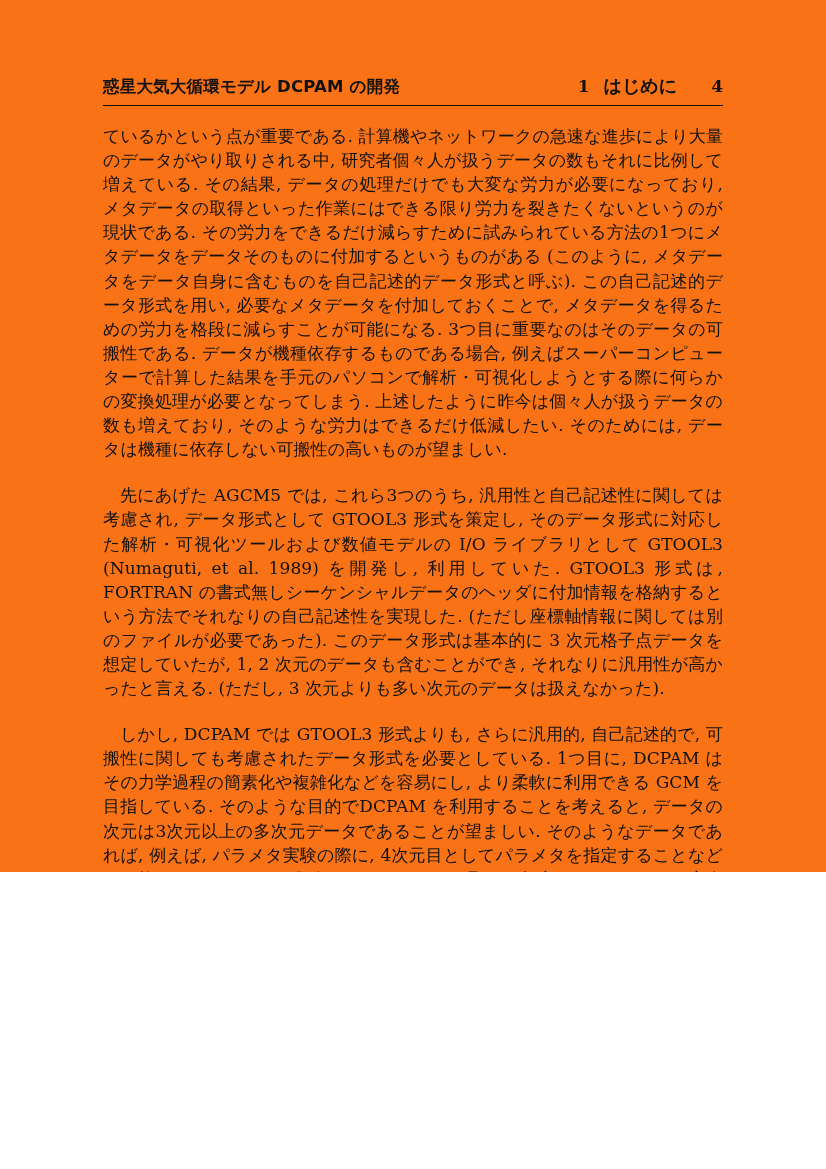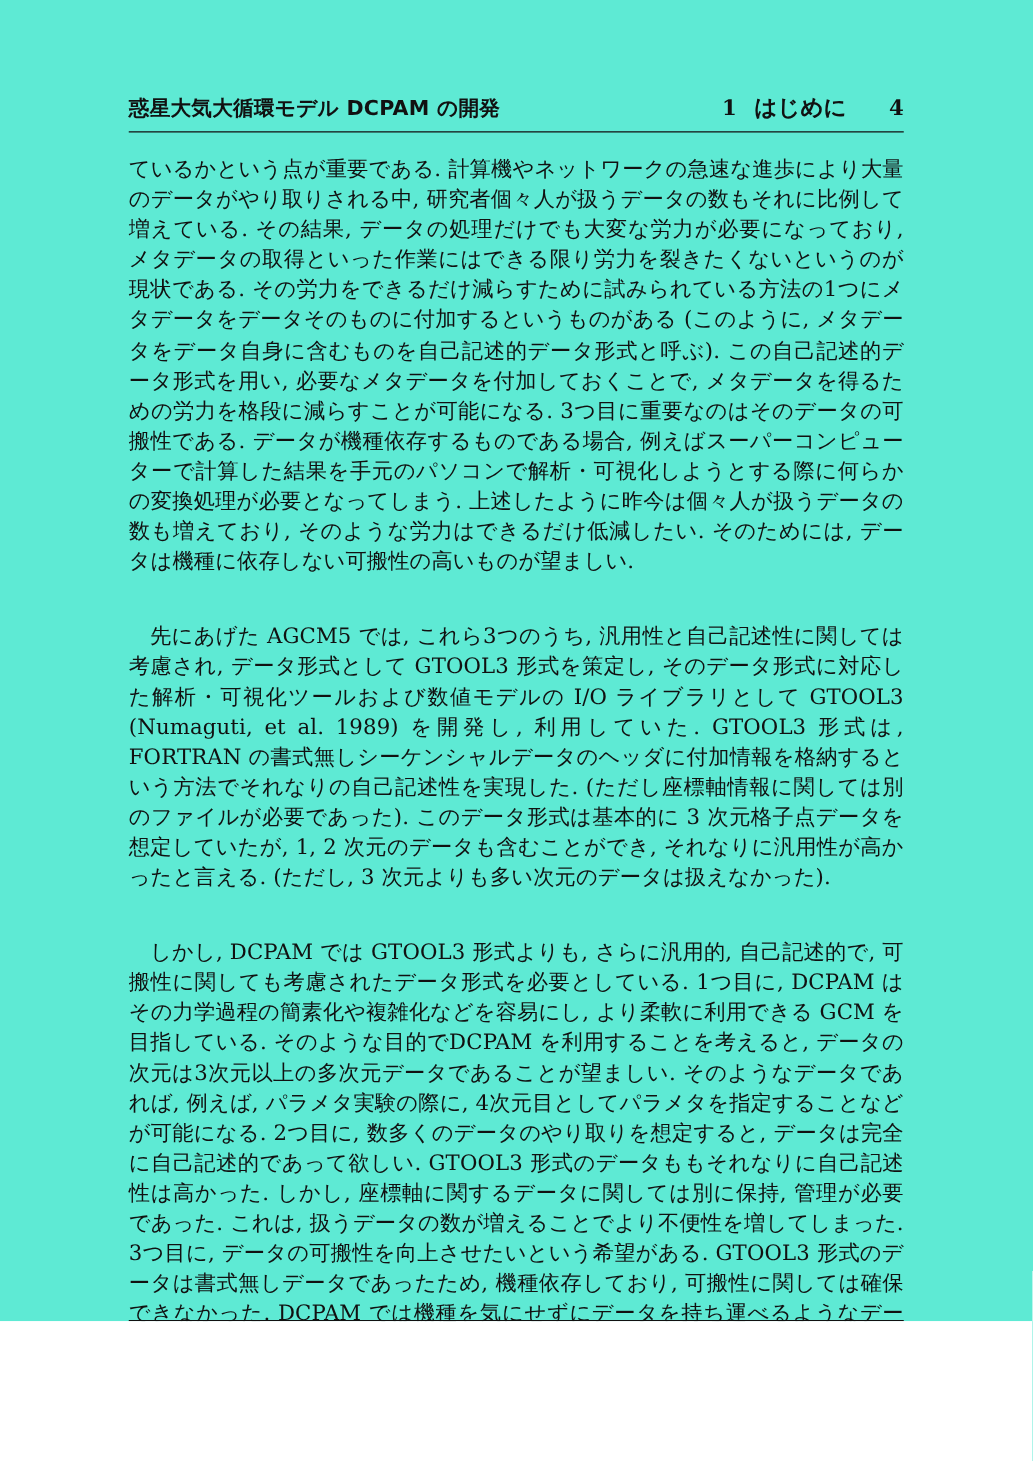--- a/index.html
+++ b/index.html
@@ -3,22 +3,22 @@
 <meta charset="utf-8">
 <style>
   html, body {
     margin: 0;
     padding: 0;
     background: #ffffff;
   }
   .page {
     position: relative;
     width: 826px;
-    height: 1057px;
-    background: #5eead4;
+    height: 872px;
+    background: #f97316;
     color: #111111;
     font-family: "DejaVu Serif", "Liberation Serif", serif;
     overflow: hidden;
   }
   
   .running-header {
     position: absolute;
     left: 103px;
     top: 74px;
     width: 620px;
@@ -67,21 +67,21 @@
   .body-text p {
     margin: 0;
     font-size: 17px;
     line-height: 24.1px;
     text-align: justify;
     text-justify: inter-character;
     letter-spacing: 0.1px;
   }
   .body-text p.indented {
     text-indent: 1em;
-    margin-top: 36px;
+    margin-top: 22px;
   }
   
   .page-footer {
     position: absolute;
     left: 103px;
     top: 1056px;
     width: 620px;
     border-top: 1.4px solid #111111;
     padding-top: 9px;
     display: flex;

